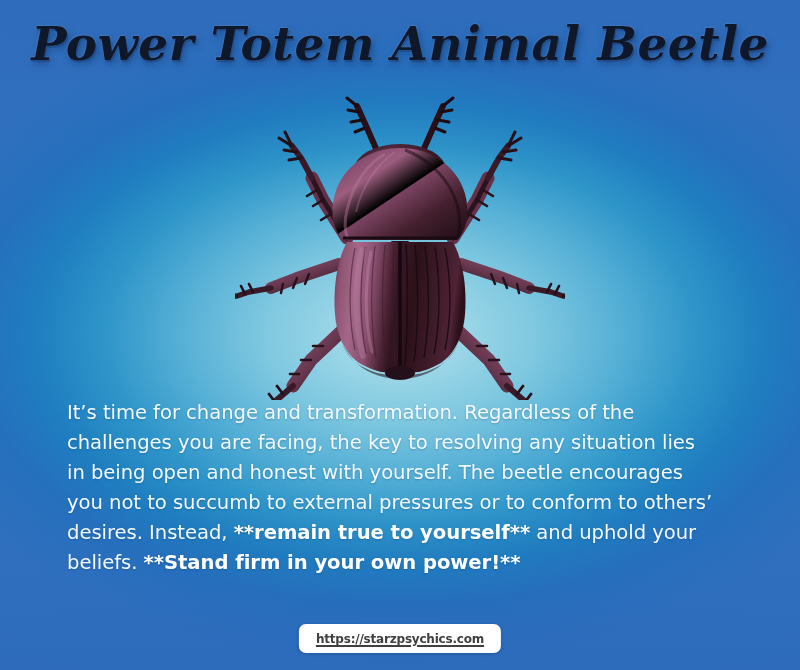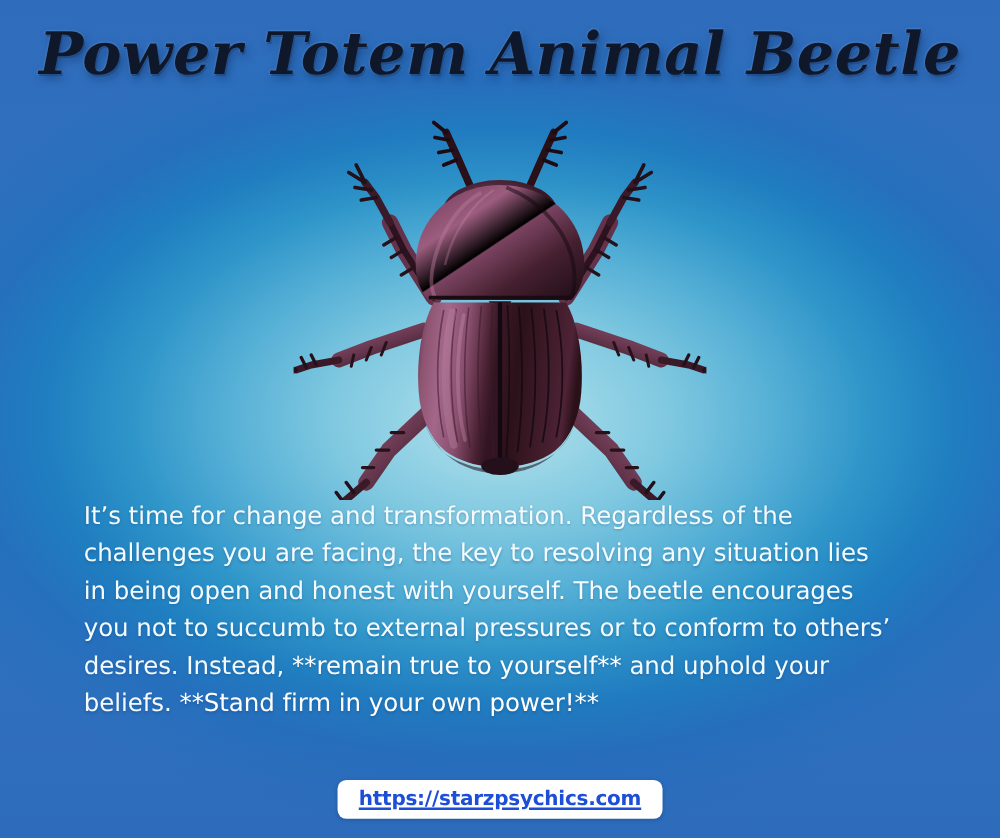--- a/index.html
+++ b/index.html
@@ -103,41 +103,41 @@
     z-index: 6;
     font-family: "DejaVu Sans", sans-serif;
     font-size: 19.6px;
     line-height: 30px;
     color: #f4fbfe;
     text-align: left;
     letter-spacing: -0.05px;
     text-shadow: 0 1px 2px rgba(14,58,112,0.30);
   }
   .body-copy b {
-    font-weight: 400;
+    font-weight: 700;
     color: #ffffff;
   }
 
   
   .url-pill {
     position: absolute;
     left: 50%;
     top: 624px;
     transform: translateX(-50%);
     z-index: 7;
     background: #ffffff;
     border-radius: 7px;
     padding: 5px 17px 6px 17px;
     box-shadow: 0 1px 3px rgba(12,48,98,0.30);
   }
   .url-text {
     font-family: "DejaVu Sans", sans-serif;
-    font-size: 16px;
+    font-size: 12px;
     font-weight: 700;
-    color: #1d4ed8;
+    color: #404040;
     text-decoration: underline;
     text-decoration-thickness: 2px;
     text-underline-offset: 2px;
     letter-spacing: -0.2px;
     white-space: nowrap;
     display: inline-block;
   }
 </style>
 </head>
 <body>

